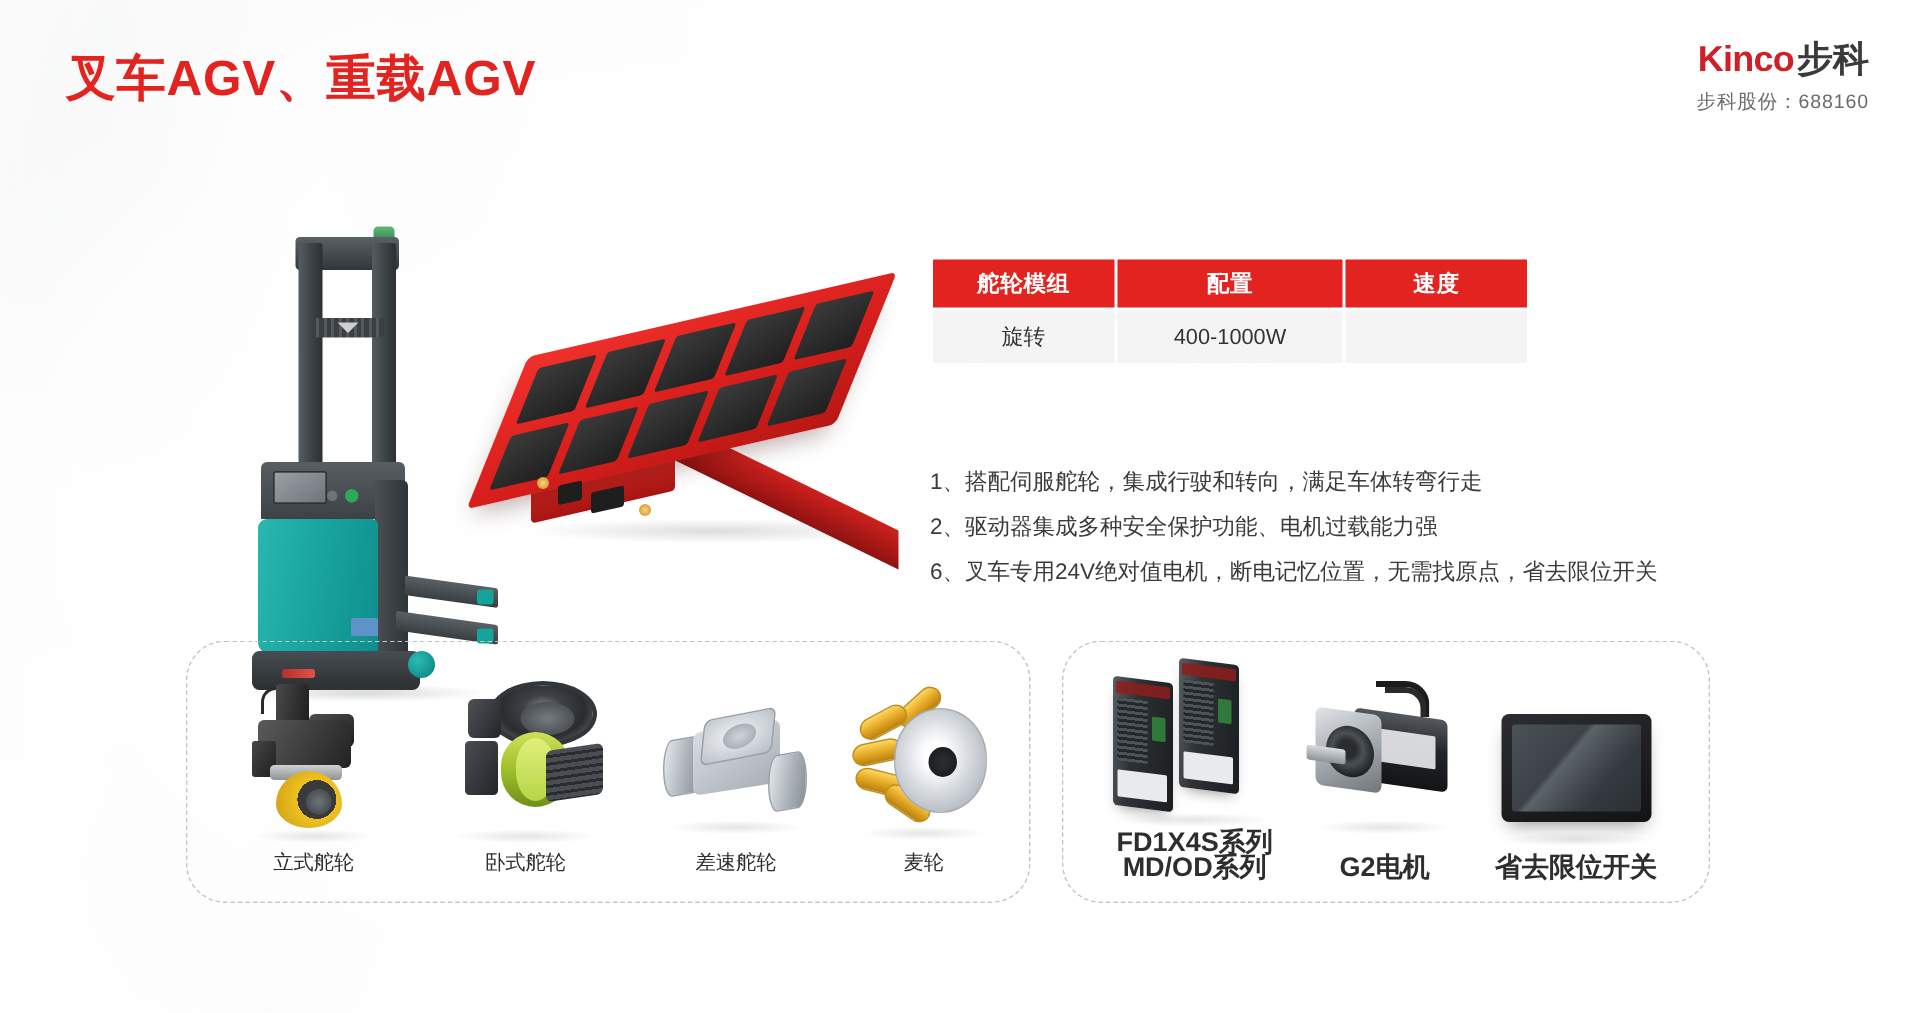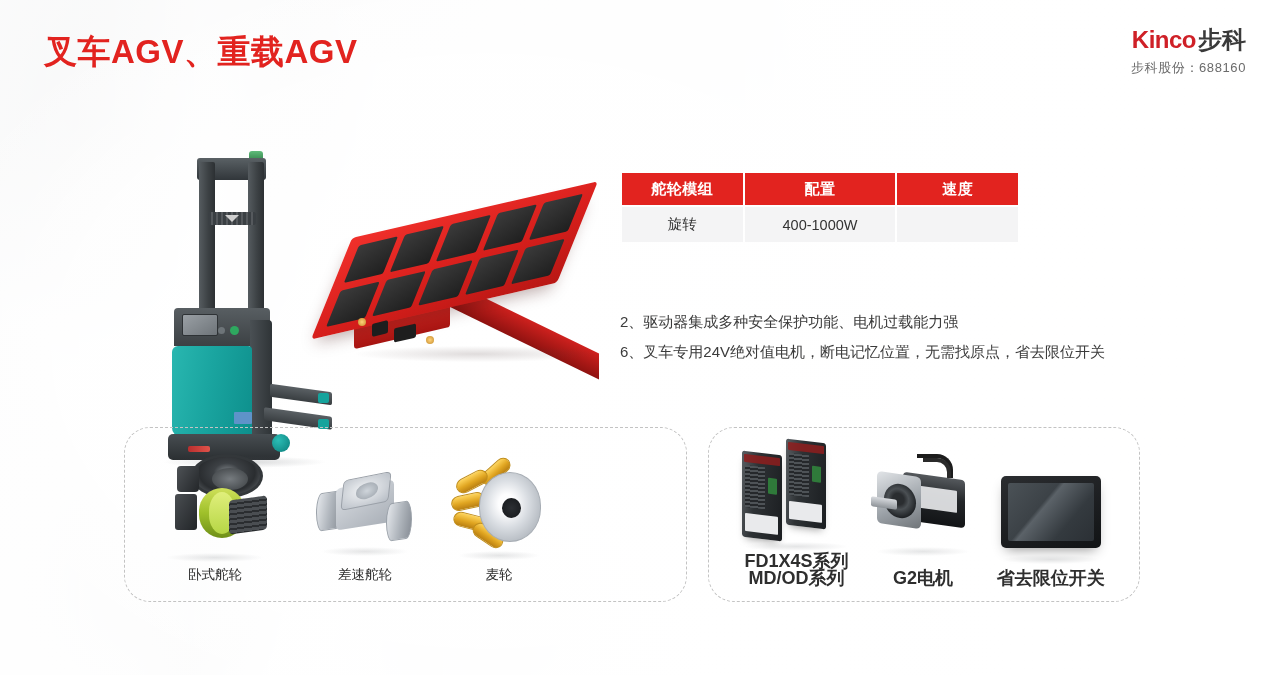--- a/index.html
+++ b/index.html
@@ -500,27 +500,42 @@
     <tbody>
       <tr class="r2">
         <td>旋转</td>
         <td>400-1000W</td>
         <td></td>
       </tr>
     </tbody>
   </table>
 
   <ul class="bullets">
+    <li>1、搭配伺服舵轮，集成行驶和转向，满足车体转弯行走</li>
     <li>2、驱动器集成多种安全保护功能、电机过载能力强</li>
     <li>6、叉车专用24V绝对值电机，断电记忆位置，无需找原点，省去限位开关</li>
   </ul>
 
   <div class="prod-box" id="prod-box-left">
     <div class="prod-row" style="padding: 0 14px 18px;">
 
+      <div class="prod-item" style="width:150px;">
+        <div class="prod-art art-vert">
+          <div class="cable"></div>
+          <div class="mtr"></div>
+          <div class="gbox"></div>
+          <div class="box"></div>
+          <div class="brk"></div>
+          <div class="band"></div>
+          <div class="wheel"></div>
+          <div class="hub"></div>
+          <div class="shadow-soft"></div>
+        </div>
+        <div class="prod-label" style="margin-top:12px;">立式舵轮</div>
+      </div>
 
       <div class="prod-item" style="width:152px;">
         <div class="prod-art art-horiz">
           <div class="ring"></div>
           <div class="knob"></div>
           <div class="brk2"></div>
           <div class="tire"></div>
           <div class="tirec"></div>
           <div class="mtr2"></div>
           <div class="shadow-soft"></div>

